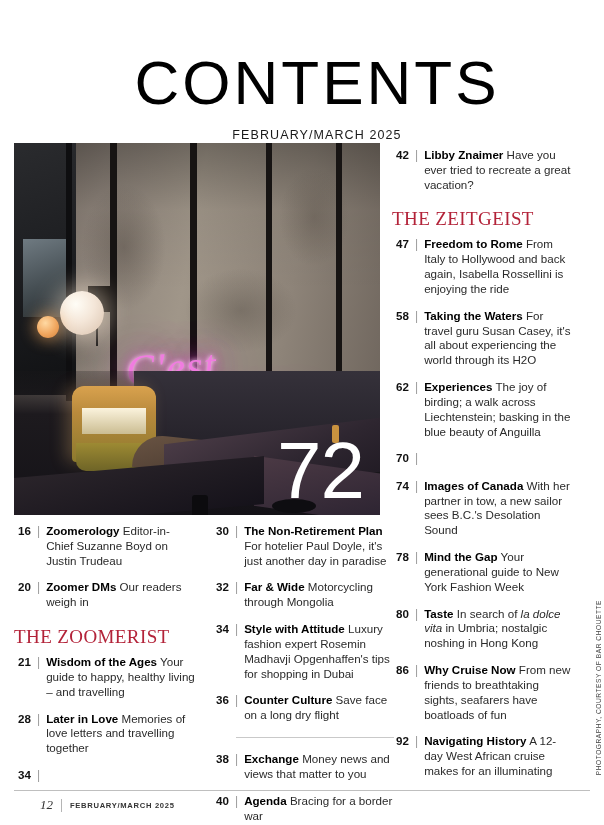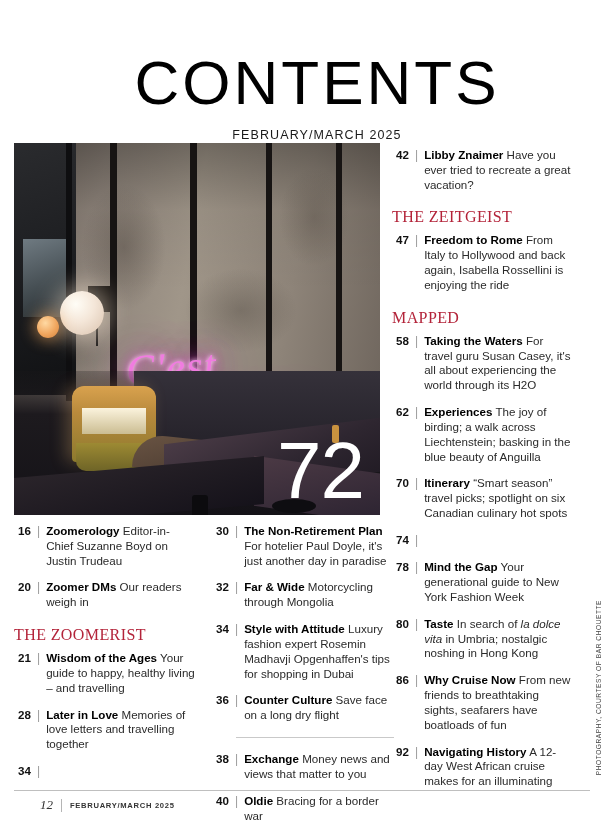--- a/index.html
+++ b/index.html
@@ -210,21 +210,21 @@
   .col {
     position: absolute;
     font-family: "Liberation Sans", sans-serif;
   }
   .col-left   { left: 14px;  top: 524px; width: 182px; }
   .col-mid    { left: 212px; top: 524px; width: 182px; }
   .col-right  { left: 392px; top: 148px; width: 180px; }
 
   .section-head {
     font-family: "Liberation Serif", serif;
-    font-size: 16px;
+    font-size: 19px;
     font-weight: 400;
     color: #b32339;
     letter-spacing: 0.4px;
     margin: 16px 0 7px 0;
   }
   .col-right .section-head:first-child { margin-top: 0; }
 
   .entry {
     display: flex;
     margin-bottom: 12px;
@@ -395,59 +395,58 @@
     <div class="divider"></div>
 
     <div class="entry">
       <span class="entry-num">38</span>
       <span class="entry-bar">|</span>
       <span class="entry-text"><span class="entry-title">Exchange</span> <span class="entry-desc">Money news and views that matter to you</span></span>
     </div>
     <div class="entry">
       <span class="entry-num">40</span>
       <span class="entry-bar">|</span>
-      <span class="entry-text"><span class="entry-title">Oldie</span> <span class="entry-desc">Bracing for a border war</span></span>
+      <span class="entry-text"><span class="entry-title">Agenda</span> <span class="entry-desc">Bracing for a border war</span></span>
     </div>
   </div>
 
   <div class="col col-right">
     <div class="entry">
       <span class="entry-num">42</span>
       <span class="entry-bar">|</span>
       <span class="entry-text"><span class="entry-title">Libby Znaimer</span> <span class="entry-desc">Have you ever tried to recreate a great vacation?</span></span>
     </div>
 
     <div class="section-head">THE ZEITGEIST</div>
 
     <div class="entry">
       <span class="entry-num">47</span>
       <span class="entry-bar">|</span>
       <span class="entry-text"><span class="entry-title">Freedom to Rome</span> <span class="entry-desc">From Italy to Hollywood and back again, Isabella Rossellini is enjoying the ride</span></span>
     </div>
 
-    <div class="section-head">MAPPED</div>
 
     <div class="entry">
       <span class="entry-num">58</span>
       <span class="entry-bar">|</span>
       <span class="entry-text"><span class="entry-title">Taking the Waters</span> <span class="entry-desc">For travel guru Susan Casey, it's all about experiencing the world through its H2O</span></span>
     </div>
     <div class="entry">
       <span class="entry-num">62</span>
       <span class="entry-bar">|</span>
       <span class="entry-text"><span class="entry-title">Experiences</span> <span class="entry-desc">The joy of birding; a walk across Liechtenstein;  basking in the blue beauty of Anguilla</span></span>
     </div>
     <div class="entry">
       <span class="entry-num">70</span>
       <span class="entry-bar">|</span>
-      <span class="entry-text"><span class="entry-title">Itinerary</span> <span class="entry-desc">“Smart season” travel picks; spotlight on six Canadian culinary hot spots</span></span>
     </div>
     <div class="entry">
       <span class="entry-num">74</span>
       <span class="entry-bar">|</span>
+      <span class="entry-text"><span class="entry-title">Images of Canada</span> <span class="entry-desc">With her partner in tow, a new sailor sees B.C.'s Desolation Sound</span></span>
     </div>
     <div class="entry">
       <span class="entry-num">78</span>
       <span class="entry-bar">|</span>
       <span class="entry-text"><span class="entry-title">Mind the Gap</span> <span class="entry-desc">Your generational guide to New York Fashion Week</span></span>
     </div>
     <div class="entry">
       <span class="entry-num">80</span>
       <span class="entry-bar">|</span>
       <span class="entry-text"><span class="entry-title">Taste</span> <span class="entry-desc">In search of </span><span class="entry-desc it">la dolce vita</span><span class="entry-desc"> in Umbria; nostalgic noshing in Hong Kong</span></span>

